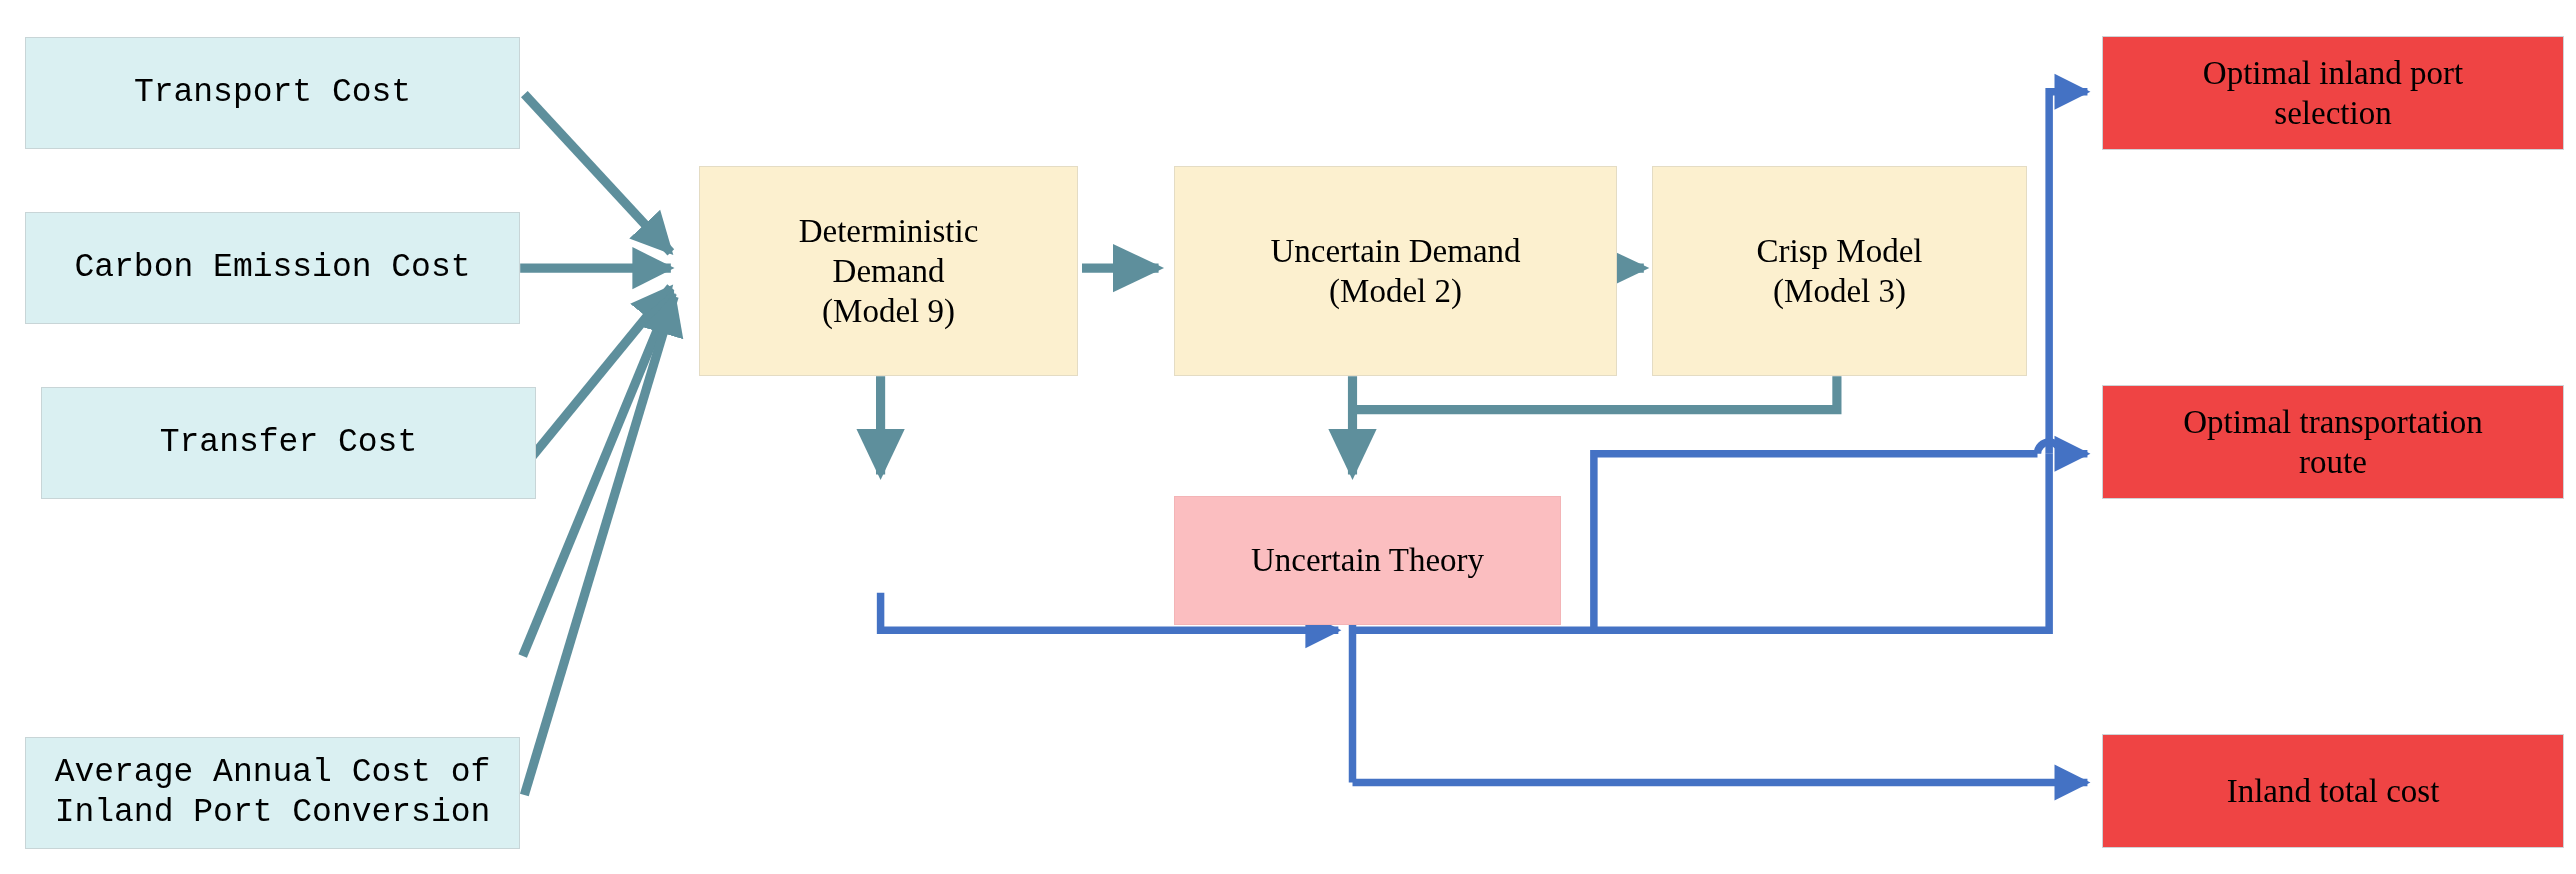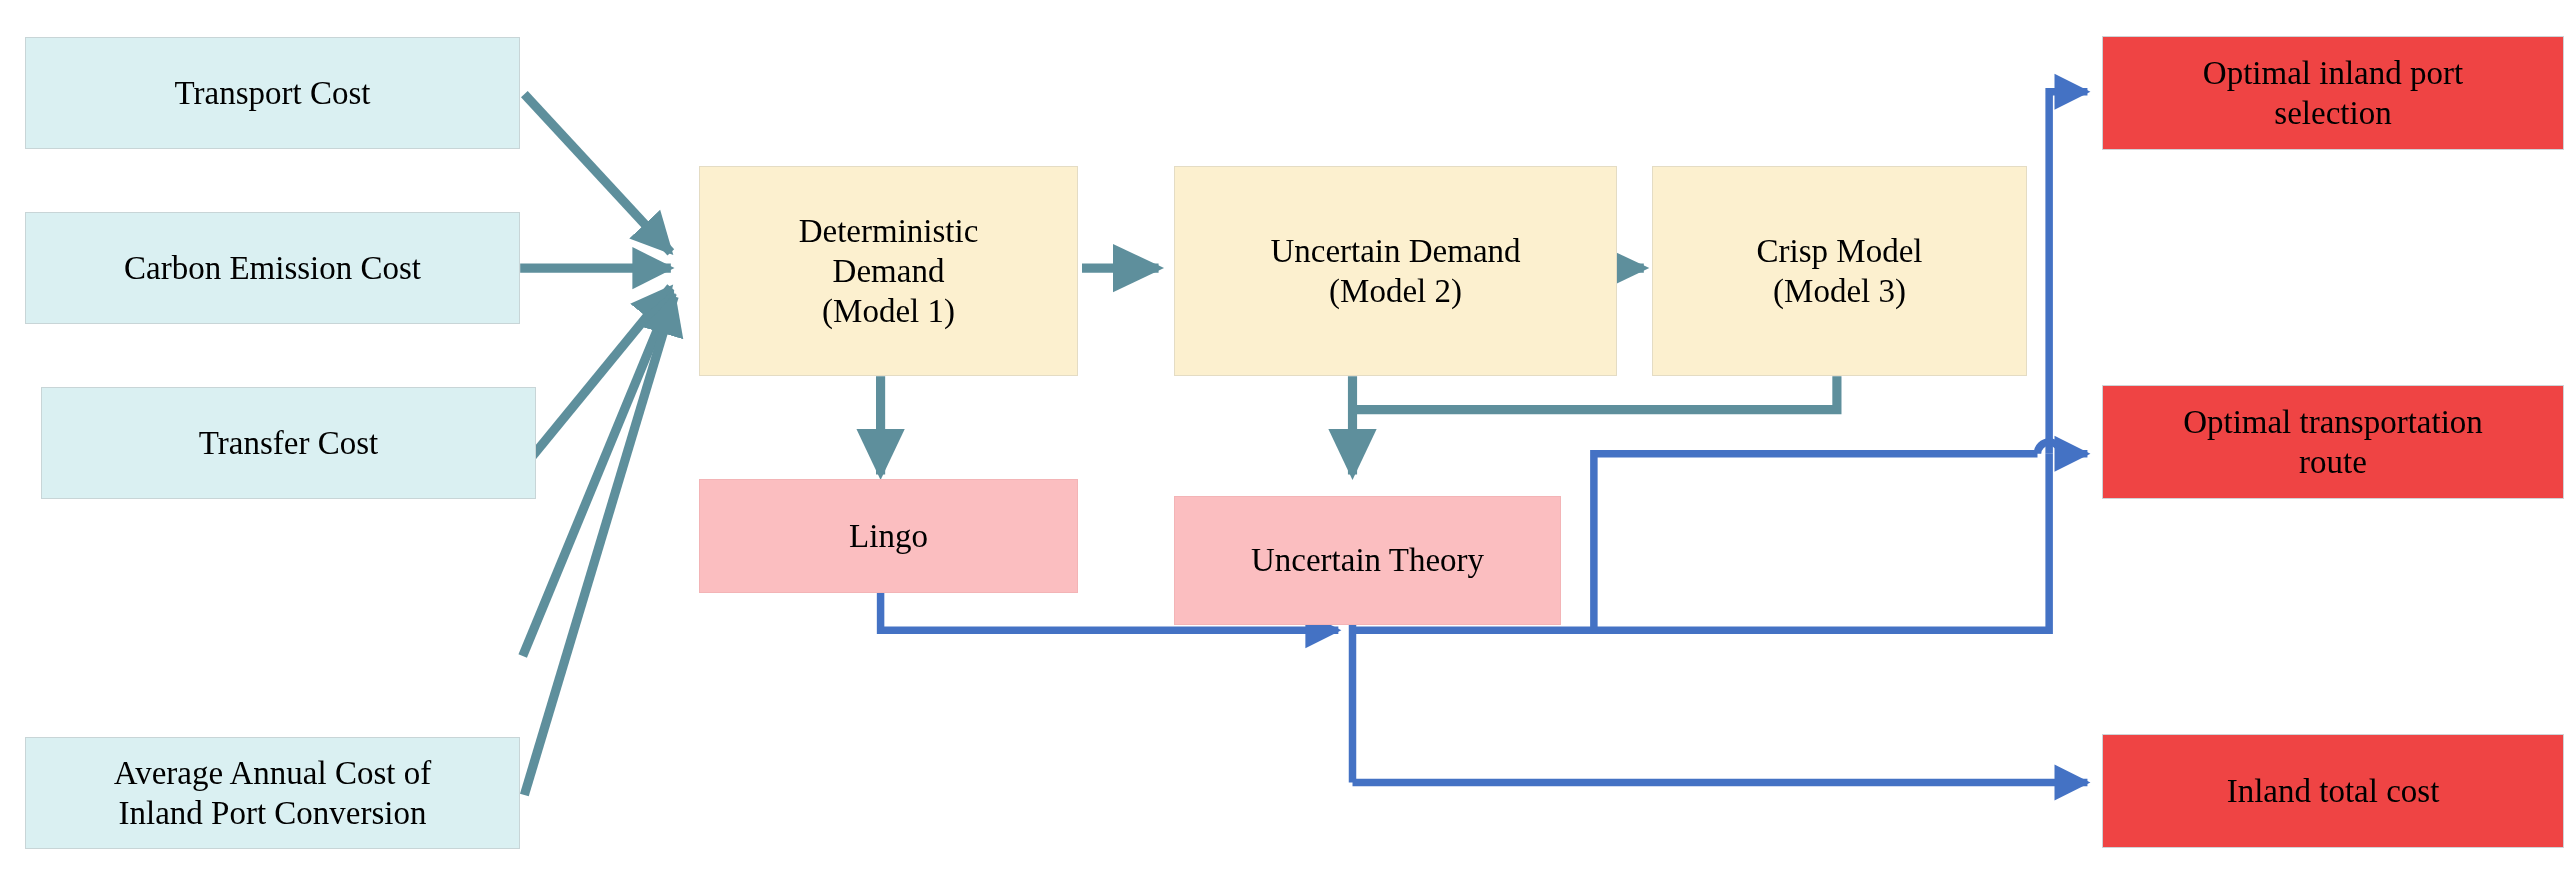--- a/index.html
+++ b/index.html
@@ -36,20 +36,21 @@
   }
   .node .lbl {
     display: block;
     width: 100%;
     white-space: pre-line;
   }
   .n-input {
     background: #daf0f2;
     border: 1.2px solid #c8d5d7;
     font-size: 33px;
+    font-family: Liberation Mono, monospace;
   }
   .n-model {
     background: #fcf0cf;
     border: 1.2px solid #e4dcc4;
     font-size: 33px;
   }
   .n-tool {
     background: #fbbec0;
     border: 1.2px solid #f3b4b6;
     font-size: 33px;
@@ -127,36 +128,33 @@
 
 
   <div class="node n-input" style="left:25px; top:737px; width:495px; height:112px;">
     <span class="lbl">Average Annual Cost of
 Inland Port Conversion</span>
   </div>
 
   <div class="node n-model" style="left:699px; top:166px; width:379px; height:210px;">
     <span class="lbl">Deterministic
 Demand
-(Model 1)</span>
+(Model 9)</span>
   </div>
 
   <div class="node n-model" style="left:1174px; top:166px; width:443px; height:210px;">
     <span class="lbl">Uncertain Demand
 (Model 2)</span>
   </div>
 
   <div class="node n-model" style="left:1652px; top:166px; width:375px; height:210px;">
     <span class="lbl">Crisp Model
 (Model 3)</span>
   </div>
 
-  <div class="node n-tool" style="left:699px; top:479px; width:379px; height:114px;">
-    <span class="lbl">Lingo</span>
-  </div>
 
   <div class="node n-tool" style="left:1174px; top:496px; width:387px; height:129px;">
     <span class="lbl">Uncertain Theory</span>
   </div>
 
   <div class="node n-output" style="left:2102px; top:36px; width:462px; height:114px;">
     <span class="lbl">Optimal inland port
 selection</span>
   </div>
 

